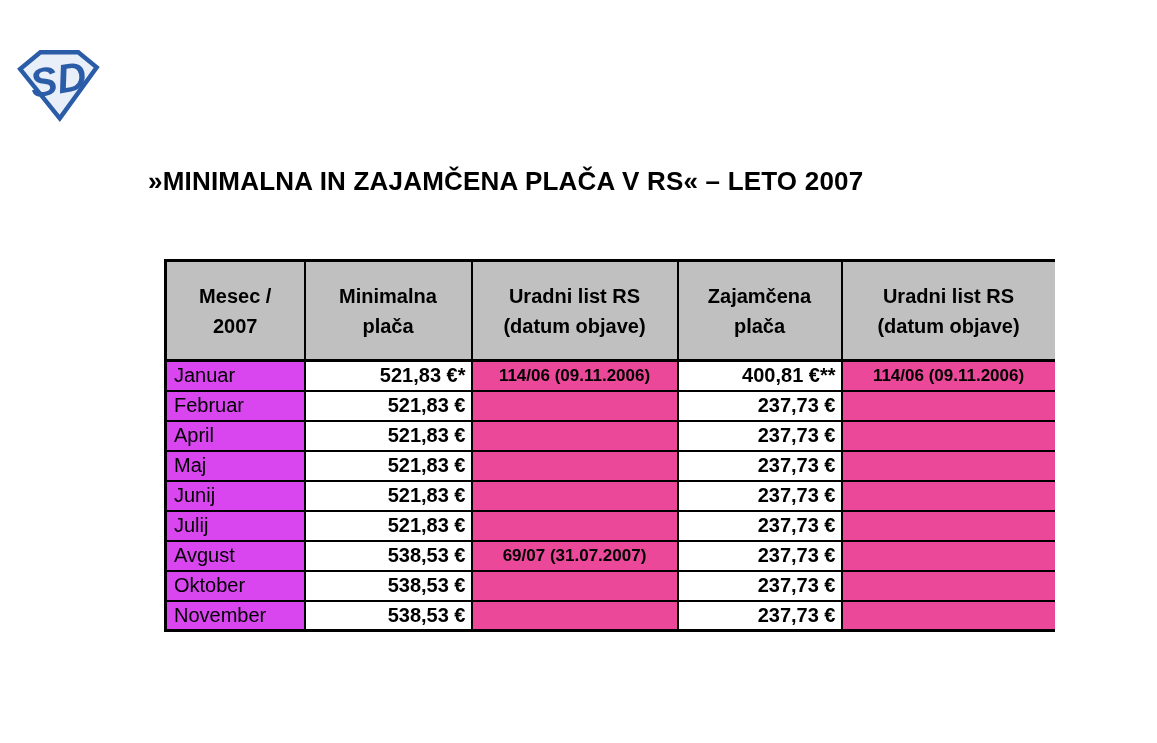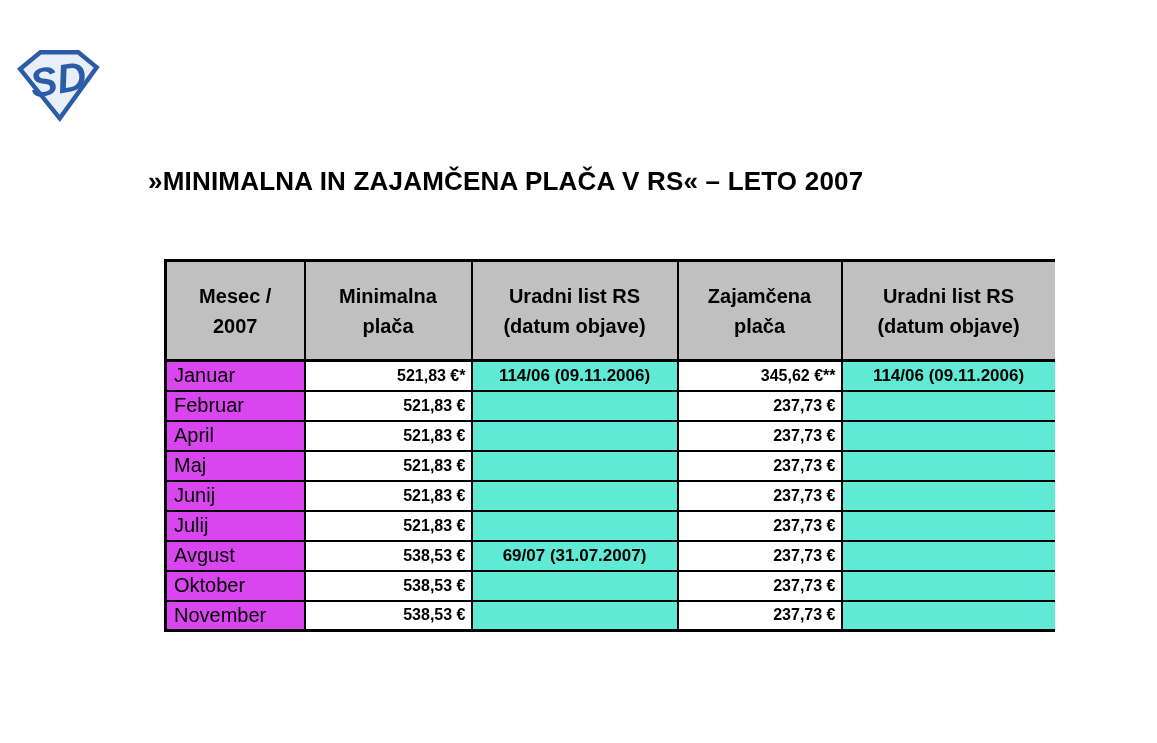--- a/index.html
+++ b/index.html
@@ -60,28 +60,28 @@
   td.cell-month {
     background: #d946ef;
     font-size: 20px;
     font-weight: normal;
     text-align: left;
     padding-left: 7px;
     white-space: nowrap;
   }
   td.cell-value {
     background: #fff;
-    font-size: 16px;
+    font-size: 20px;
     font-weight: bold;
     text-align: right;
     padding-right: 5px;
     white-space: nowrap;
   }
   td.cell-gazette {
-    background: #5eead4;
+    background: #ec4899;
     font-size: 17px;
     font-weight: bold;
     text-align: center;
     white-space: nowrap;
   }
 </style>
 </head>
 <body>
 
 <div class="logo">
@@ -113,21 +113,21 @@
 plača</th>
       <th>Uradni list RS
 (datum objave)</th>
     </tr>
   </thead>
   <tbody>
   <tr>
     <td class="cell-month">Januar</td>
     <td class="cell-value">521,83 €*</td>
     <td class="cell-gazette">114/06 (09.11.2006)</td>
-    <td class="cell-value">345,62 €**</td>
+    <td class="cell-value">400,81 €**</td>
     <td class="cell-gazette">114/06 (09.11.2006)</td>
   </tr>
 
   <tr>
     <td class="cell-month">Februar</td>
     <td class="cell-value">521,83 €</td>
     <td class="cell-gazette"></td>
     <td class="cell-value">237,73 €</td>
     <td class="cell-gazette"></td>
   </tr>

